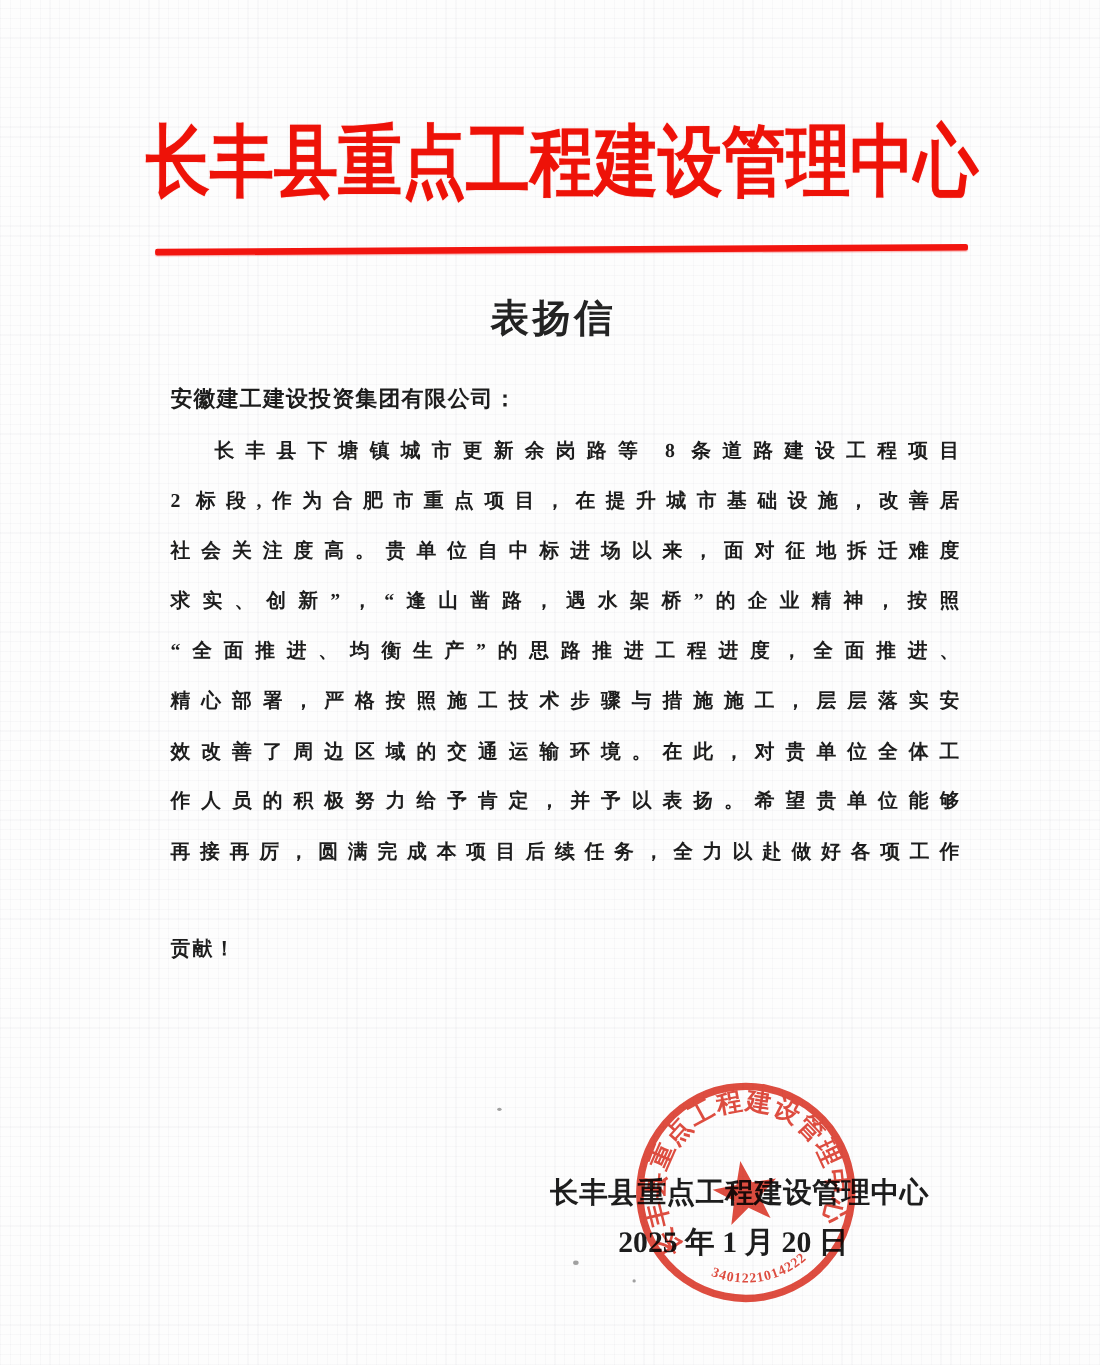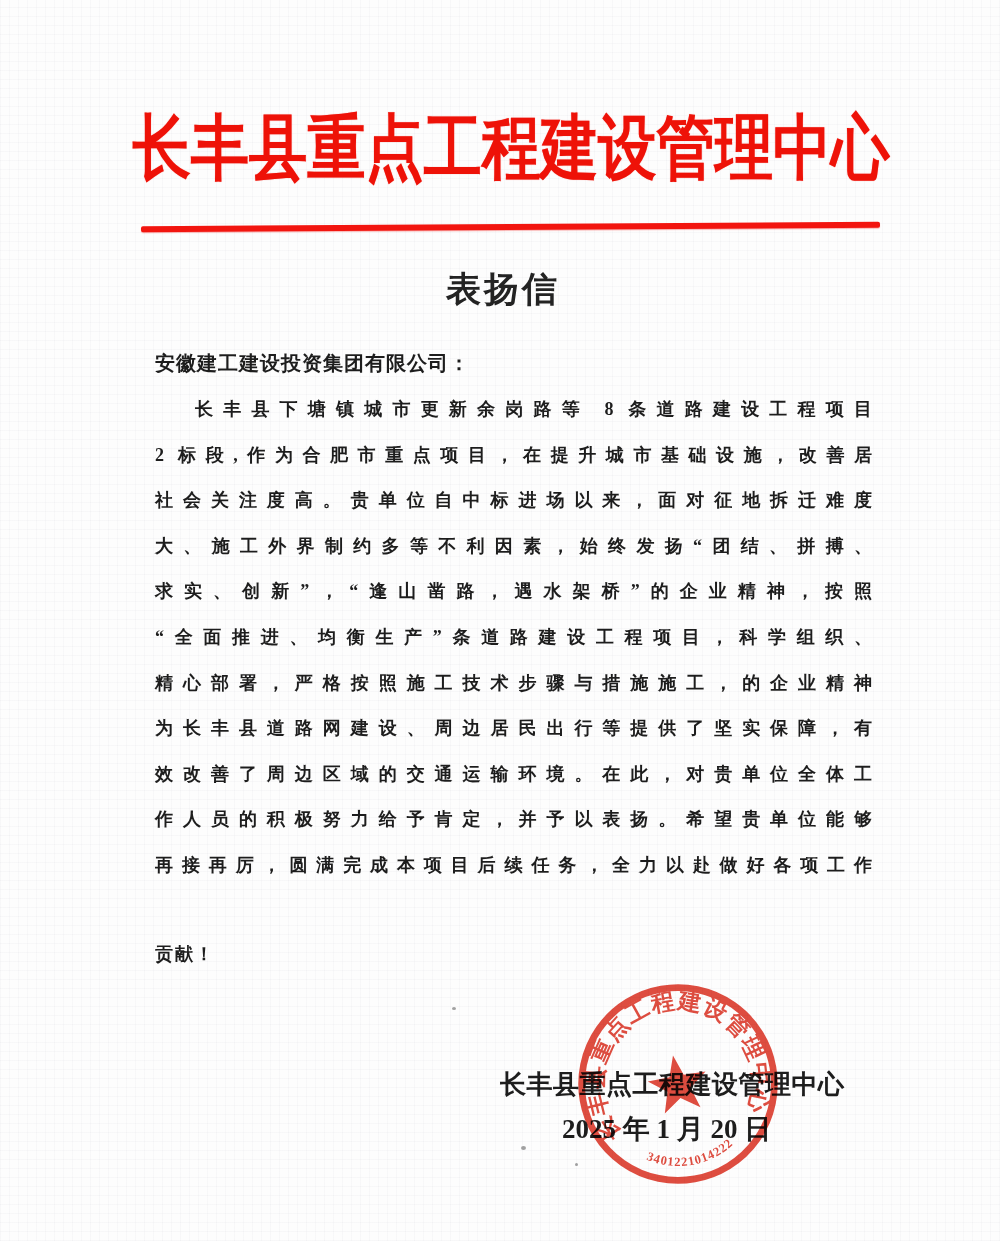--- a/index.html
+++ b/index.html
@@ -73,25 +73,23 @@
   <div class="abs rule"></div>
 
   <div class="abs doc-title">表扬信</div>
 
   <div class="abs salutation">安徽建工建设投资集团有限公司：</div>
 
   <div class="abs body-block">
     <div class="line first">长丰县下塘镇城市更新余岗路等 8 条道路建设工程项目</div>
     <div class="line">2 标段,作为合肥市重点项目，在提升城市基础设施，改善居</div>
     <div class="line">社会关注度高。贵单位自中标进场以来，面对征地拆迁难度</div>
-    <div class="line">大、施工外界制约多等不利因素，始终发扬“团结、拼搏、</div>
     <div class="line">求实、创新”，“逢山凿路，遇水架桥”的企业精神，按照</div>
-    <div class="line">“全面推进、均衡生产”条道路建设工程项目，科学组织、</div>
-    <div class="line">精心部署，严格按照施工技术步骤与措施施工，的企业精神</div>
-    <div class="line">为长丰县道路网建设、周边居民出行等提供了坚实保障，有</div>
+    <div class="line">“全面推进、均衡生产”的思路推进工程进度，全面推进、</div>
+    <div class="line">精心部署，严格按照施工技术步骤与措施施工，层层落实安</div>
     <div class="line">效改善了周边区域的交通运输环境。在此，对贵单位全体工</div>
     <div class="line">作人员的积极努力给予肯定，并予以表扬。希望贵单位能够</div>
     <div class="line">再接再厉，圆满完成本项目后续任务，全力以赴做好各项工作</div>
     <div class="line last">贡献！</div>
   </div>
 
   <div class="abs sig-org">长丰县重点工程建设管理中心</div>
 
   <div class="abs sig-date">2025 年 1 月 20 日</div>
 

